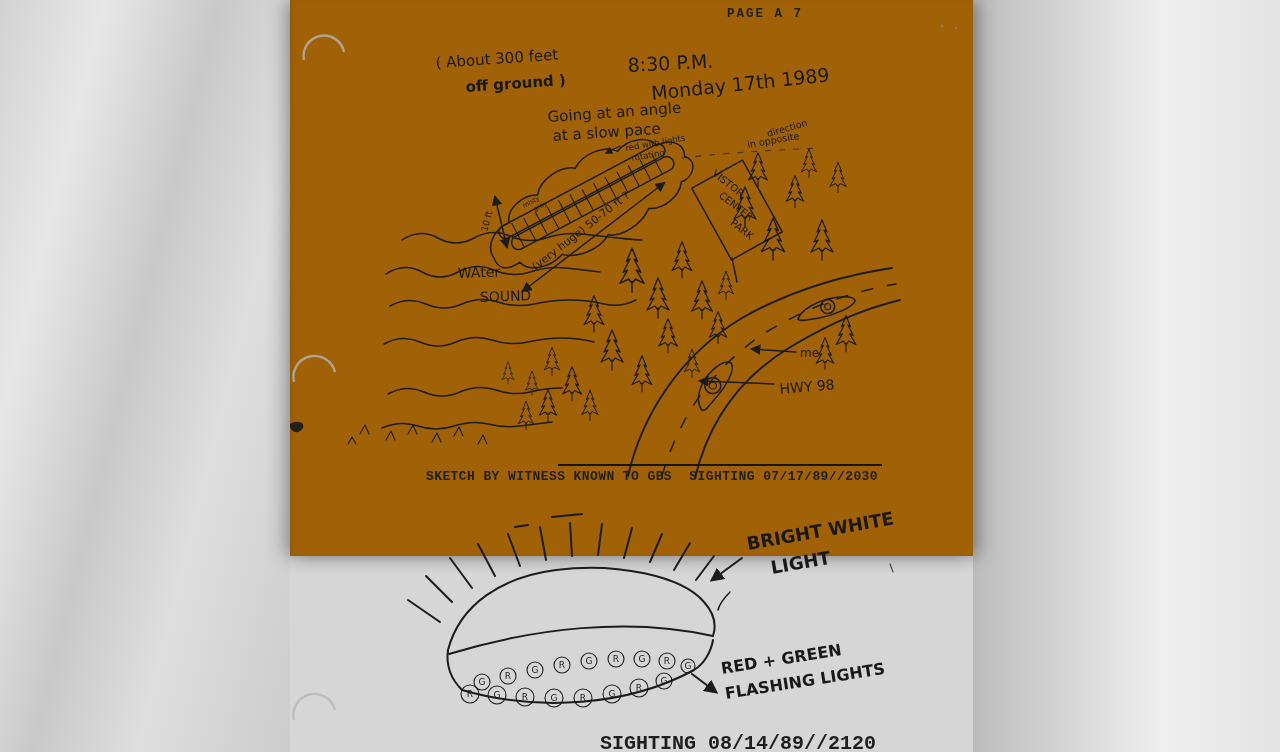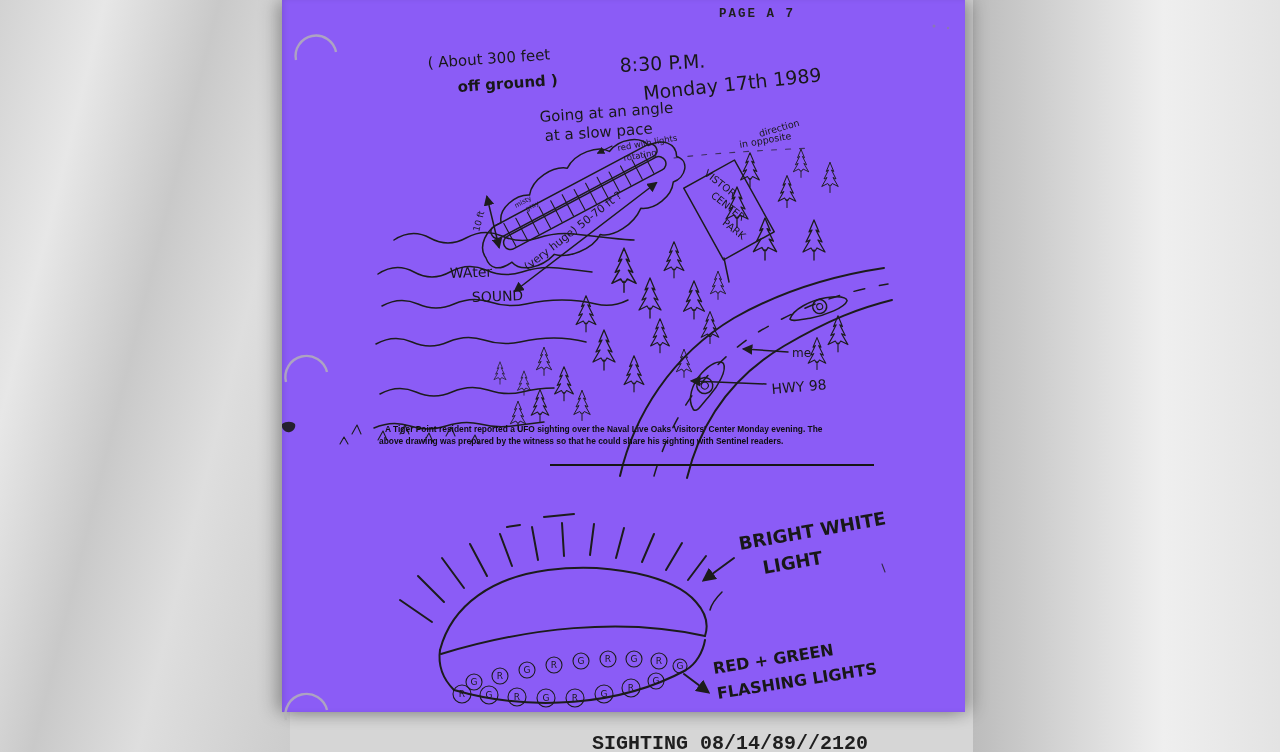--- a/index.html
+++ b/index.html
@@ -3,21 +3,21 @@
 <meta charset="utf-8">
 <style>
   html,body{margin:0;padding:0;}
   body{width:1280px;height:752px;overflow:hidden;position:relative;
        font-family:"Liberation Sans",sans-serif;background:#d6d6d6;}
   .bg{position:absolute;top:0;height:752px;}
   .bg-left{left:0;width:290px;
     background:linear-gradient(104deg,#d2d2d2 0%,#e7e7e7 22%,#c9c9c9 46%,#dedede 68%,#cccccc 100%);}
   .bg-right{left:973px;width:307px;
     background:linear-gradient(90deg,#bcbcbc 0%,#d9d9d9 35%,#efefef 62%,#e3e3e3 100%);}
-  .paper{position:absolute;left:282px;top:0;width:683px;height:712px;background:#8b5cf6;
+  .paper{position:absolute;left:290px;top:0;width:683px;height:556px;background:#a16207;
     box-shadow:-7px 0 16px rgba(0,0,0,.25), 7px 0 16px rgba(0,0,0,.28),
                inset 3px 0 6px -2px rgba(0,0,0,.12);}
   .typed{font-family:"Liberation Mono","DejaVu Sans Mono",monospace;font-weight:bold;color:#1f1f1f;}
   .hdr{position:absolute;left:437px;top:7px;font-size:12.5px;letter-spacing:2px;}
   .caption{position:absolute;left:97px;top:423px;width:500px;color:#0e0e0e;
     font-family:"Liberation Sans",sans-serif;font-weight:bold;font-size:8.4px;line-height:12px;}
   .caption .l1{padding-left:6px;white-space:nowrap;}
   .caption .l2{white-space:nowrap;}
   .rule{position:absolute;left:268px;top:464px;width:324px;height:2px;background:#161616;}
   .credit1{position:absolute;left:136px;top:469px;width:452px;display:flex;
@@ -242,20 +242,20 @@
       <path class="ln ln2" d="M 452 558 L 422 580" marker-end="url(#ah)"></path>
       <path class="ln" d="M 440 592 Q 430 602 428 610"></path>
       <path class="ln thin" d="M 600 564 l 3 8" opacity=".8"></path>
       <text class="hw hwb" font-size="18" transform="translate(458,550) rotate(-10)">BRIGHT WHITE</text>
       <text class="hw hwb" font-size="18" transform="translate(482,574) rotate(-10)">LIGHT</text>
       <text class="hw hwb" font-size="16" transform="translate(432,674) rotate(-9)">RED + GREEN</text>
       <text class="hw hwb" font-size="16" transform="translate(436,699) rotate(-9)">FLASHING LIGHTS</text>
     </g>
   </svg>
 
-  <div class="caption">
-    <div class="l1">A Tiger Point resident reported a UFO sighting over the Naval Live Oaks Visitors' Center Monday evening. The</div>
-    <div class="l2">above drawing was prepared by the witness so that he could share his sighting with Sentinel readers.</div>
+  <div class="rule"></div>
+  <div class="typed credit1">
+    <span>SKETCH BY WITNESS KNOWN TO GBS</span>
+    <span>SIGHTING  07/17/89//2030</span>
   </div>
-  <div class="rule"></div>
   <div class="typed credit2a">SKETCH BY DM</div>
   <div class="typed credit2b">SIGHTING 08/14/89//2120</div>
 </div>
 
 </body></html>

